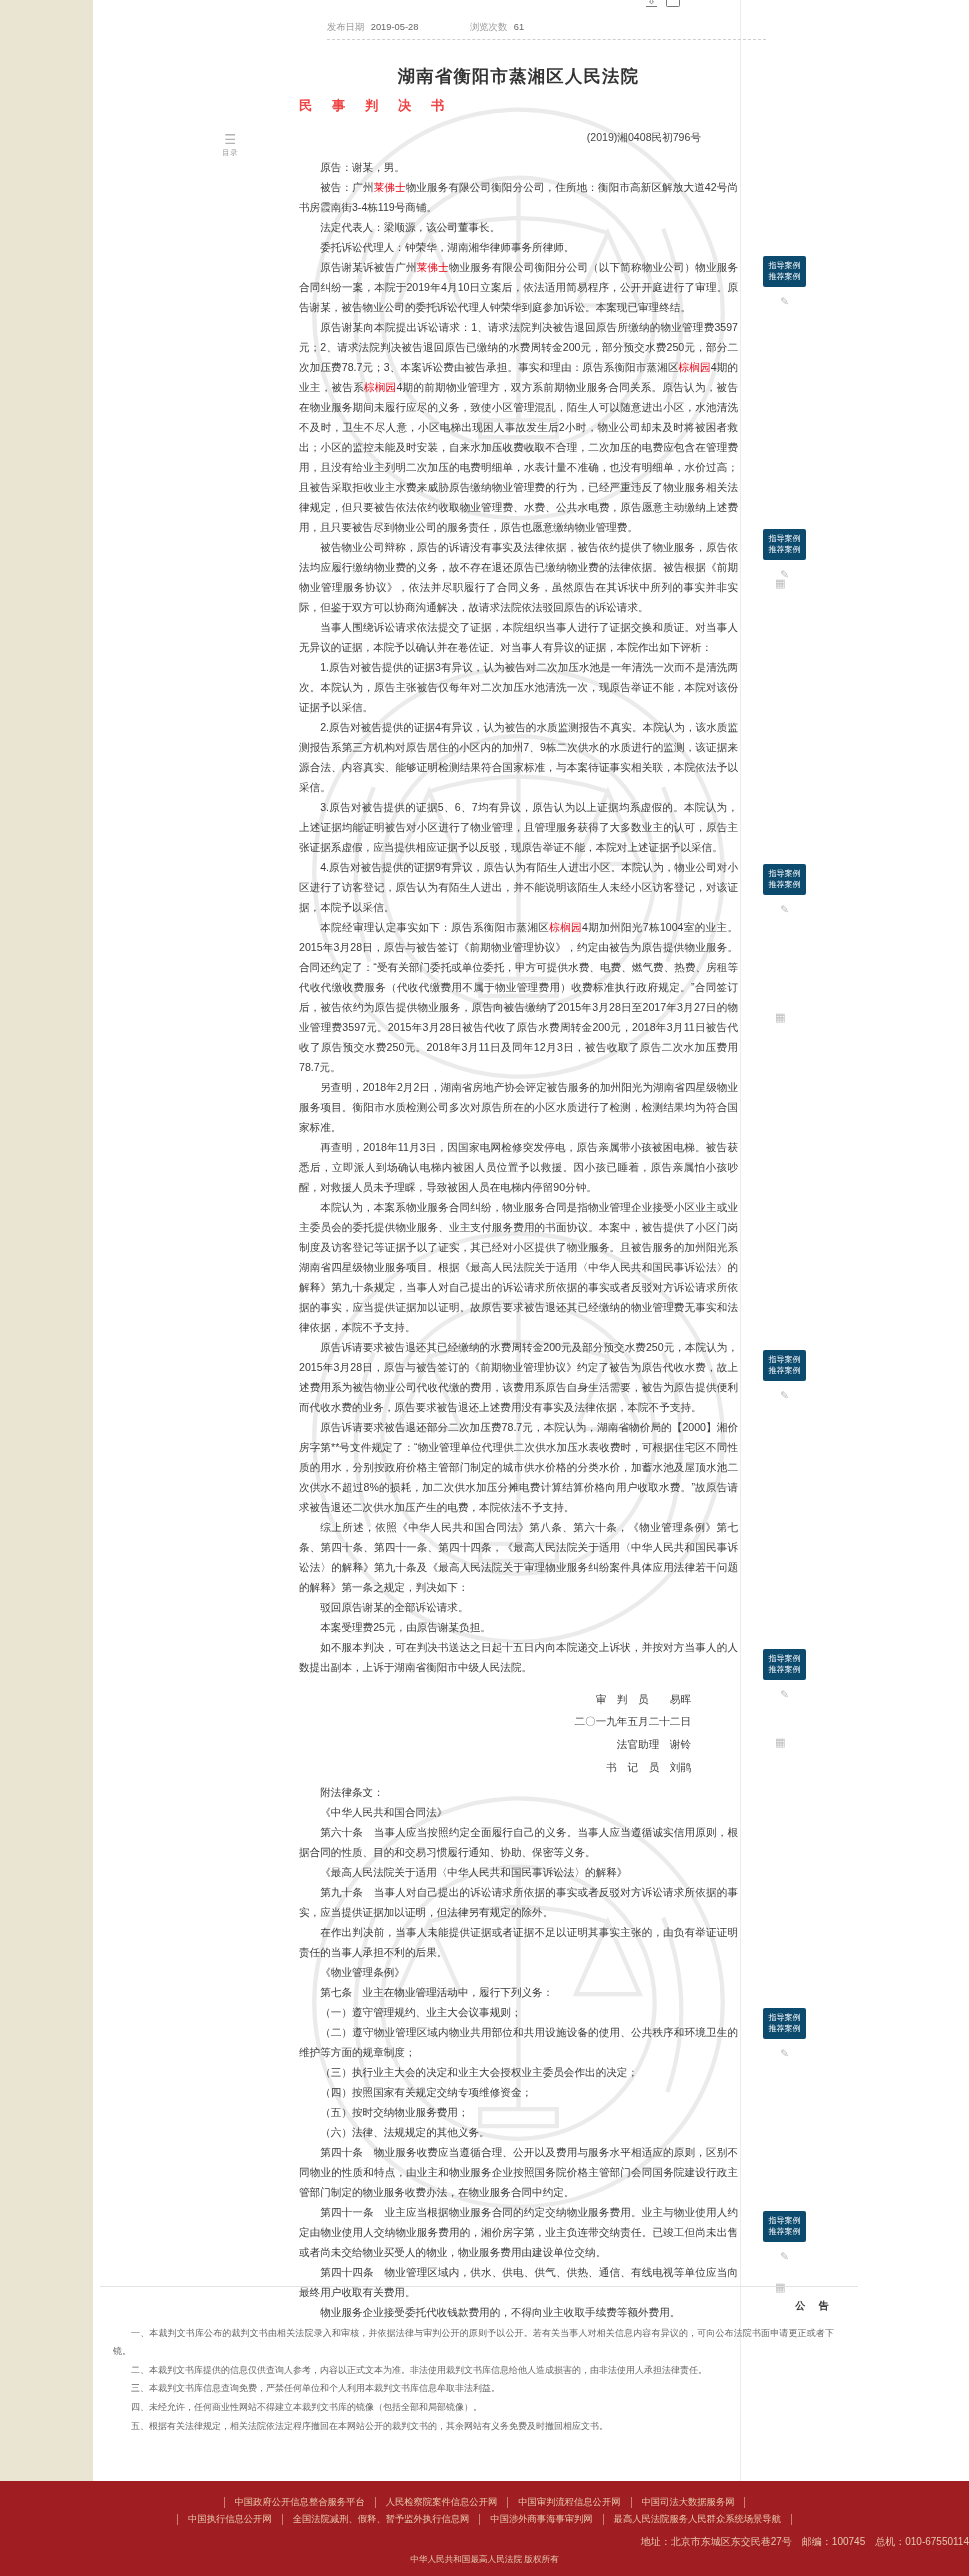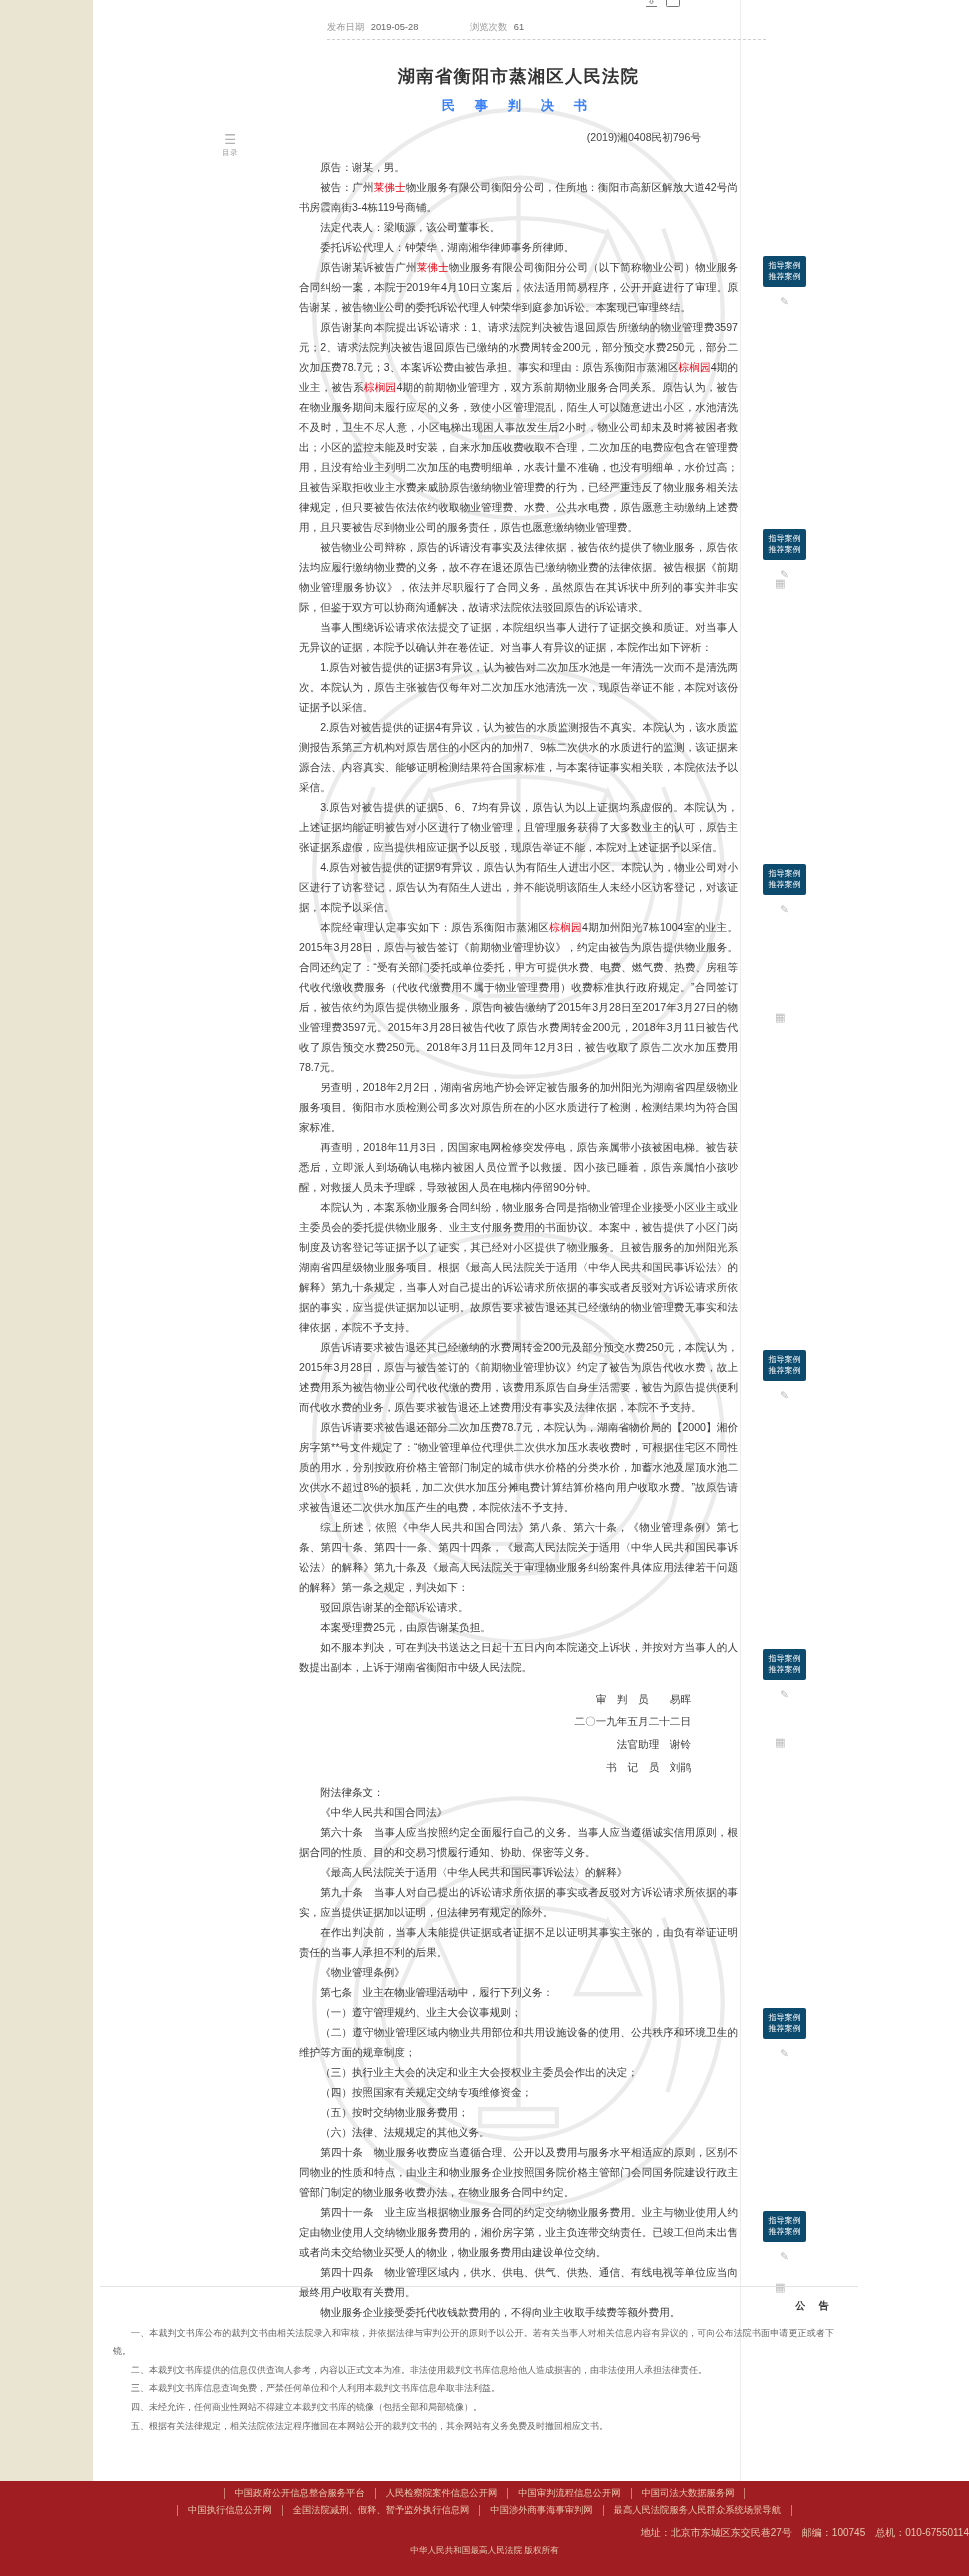--- a/index.html
+++ b/index.html
@@ -31,21 +31,21 @@
   .toc{position:absolute;left:219px;top:133px;width:22.6px;text-align:center;cursor:pointer;}
   .toc .glyph{font-size:13.3px;color:#b3b3b3;line-height:13.3px;display:block;}
   .toc .lbl{font-size:7.3px;color:#9a9a9a;display:block;margin-top:2px;letter-spacing:0.7px;}
 
   
   .doc{position:absolute;left:299px;top:28px;width:439px;}
   .wm-layer{position:absolute;left:0;top:0;width:439px;height:2234px;z-index:0;pointer-events:none;}
   .wm{position:absolute;left:10px;width:640px;height:640px;stroke:#ebebeb;fill:none;stroke-width:2;}
   .doc-content{position:relative;z-index:1;}
   h1.court{font-size:17.3px;font-weight:700;color:#333;text-align:center;letter-spacing:1.3px;margin:36px 0 9.3px;}
-  h2.dtype{font-size:13.3px;font-weight:700;color:#3b82f6;text-align:center;letter-spacing:8px;margin:0 0 16px;}
+  h2.dtype{font-size:13.3px;font-weight:700;color:#ef4444;letter-spacing:8px;margin:0 0 16px;}
   .caseno{text-align:right;padding-right:37px;font-size:10.6px;color:#444;margin:0 0 12px;}
   .para{font-size:10.6px;line-height:20px;text-align:justify;text-indent:2em;margin:0;color:#3a3a3a;}
   .sig-block{margin:10.6px 0 4px;}
   .sig-line{font-size:10.6px;line-height:22.6px;text-align:right;padding-right:47px;margin:0;color:#3a3a3a;}
   .hl{color:#e60012;}
 
   
   .side-cluster{position:absolute;left:763px;width:43px;text-align:center;}
   .badge{background:#0c4a6e;color:#fff;border-radius:2px;padding:4px 2.7px;font-size:8px;line-height:11.3px;cursor:pointer;}
   .pencil{display:block;margin-top:8px;font-size:10.6px;color:#b7b7b7;cursor:pointer;}
@@ -53,21 +53,21 @@
 
   
   .notice-divider{position:absolute;left:100px;top:2286px;width:758px;border-top:0.7px solid #e3e3e3;}
   .notice{position:absolute;left:113px;top:2299px;width:721px;}
   .notice-title{font-size:10px;font-weight:700;color:#333;text-align:right;letter-spacing:5.3px;margin:0 0 10.6px;}
   .notice-item{font-size:9px;line-height:18.6px;color:#666;text-indent:2em;margin:0;text-align:justify;}
 
   
   .footer{position:absolute;left:0;top:2481px;width:969px;height:95px;background:#a01e22;text-align:center;}
   .flink-row{margin-top:0;font-size:9.3px;color:#e8c8a8;display:flex;justify-content:center;}
-  .flink-row.first{padding-top:7px;font-family:Liberation Serif, serif;}
+  .flink-row.first{padding-top:16px;font-family:Liberation Serif, serif;}
   .flink-row.second{padding-top:6.6px;}
   .flink{padding:0 10px;border-left:0.7px solid rgba(240,210,180,.55);line-height:10.6px;cursor:pointer;white-space:nowrap;}
   .flink:last-child{border-right:0.7px solid rgba(240,210,180,.55);}
   .faddr{margin-top:10.6px;font-size:10px;color:#e6c6ad;text-align:right;}
   .fcopy{margin-top:4.7px;font-size:8.6px;color:#e6c6ad;}
 </style>
 </head>
 <body>
 
 <div class="left-rail"></div>

